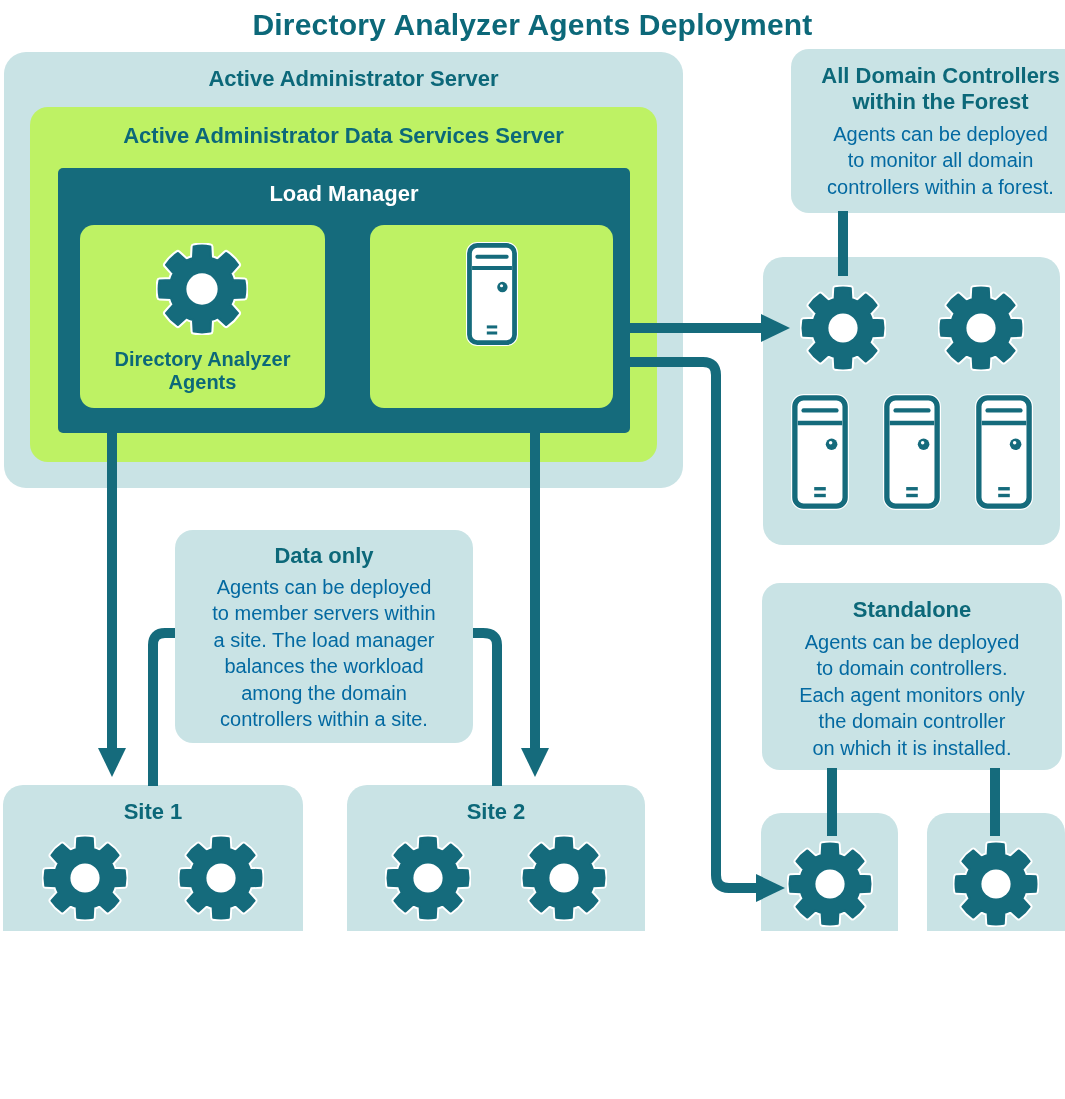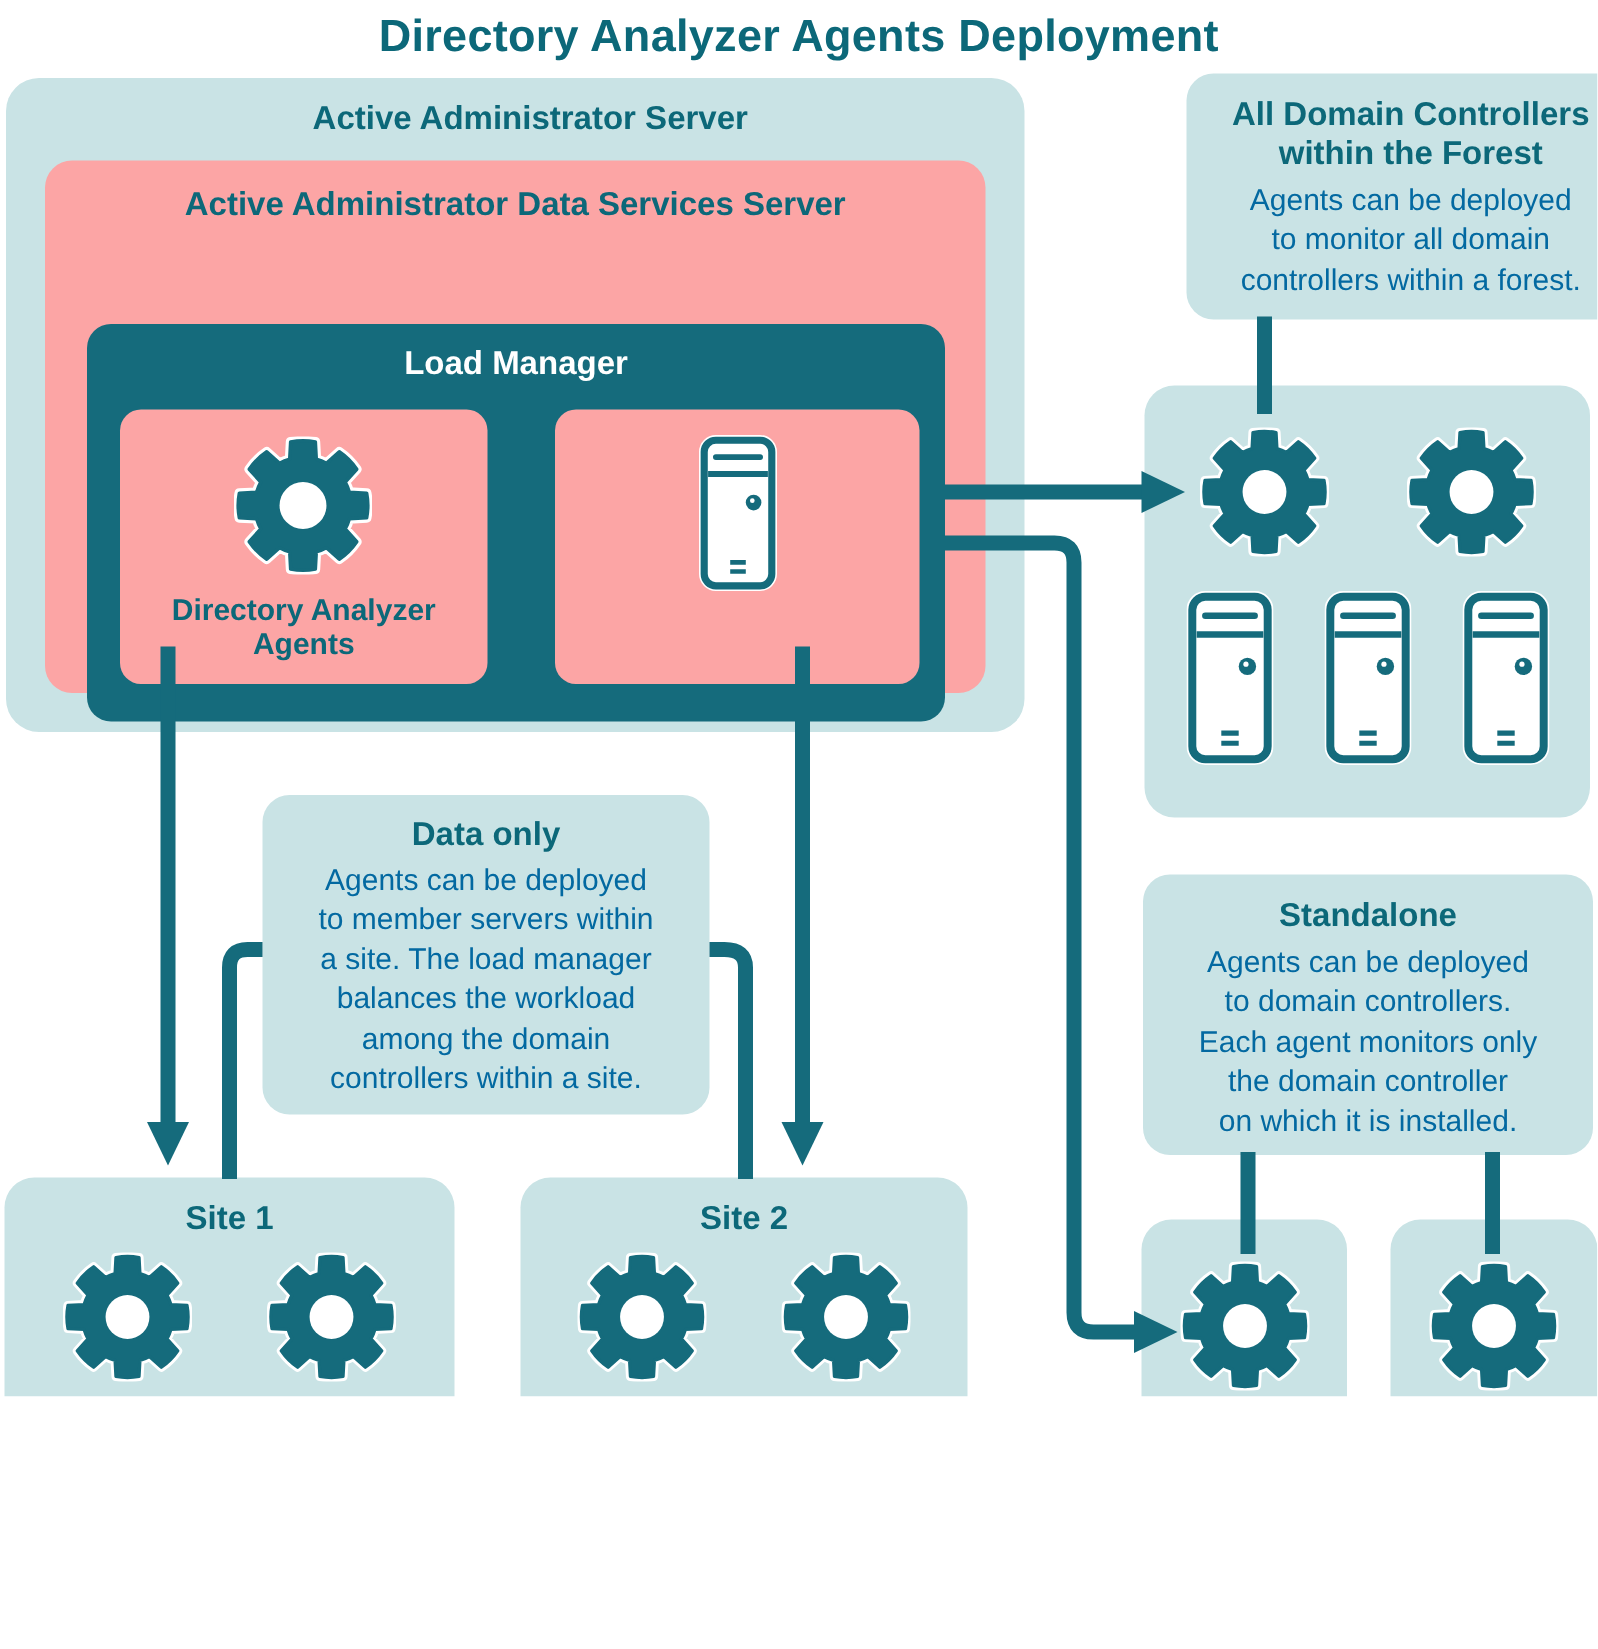--- a/index.html
+++ b/index.html
@@ -3,21 +3,21 @@
 <meta charset="utf-8">
 <style>
   html,body{margin:0;padding:0;background:#fff;}
   #canvas{
     position:relative;width:1065px;height:931px;overflow:hidden;background:#fff;
     font-family:"Liberation Sans",sans-serif;
   }
   .abs{position:absolute;}
   .box{position:absolute;border-radius:20px;}
   .panel{background:#c9e3e5;}
-  .whitebox{background:#fca5a5;}
+  .whitebox{background:#bef264;}
   .darkbox{background:#156b7c;}
   .h{font-weight:bold;color:#0c6879;text-align:center;white-space:pre-line;}
   .h-white{font-weight:bold;color:#ffffff;text-align:center;}
   .note-title{font-size:22px;line-height:1.2;}
   .note-body{font-size:20px;line-height:1.32;color:#0369a1;text-align:center;white-space:pre-line;}
   .title{left:0;right:0;top:8px;font-size:30px;letter-spacing:.2px;}
   .sec-h{left:0;right:0;font-size:22px;}
   .lm-label{font-size:20px;line-height:1.15;}
   .icon{position:absolute;}
   .icon svg{display:block;width:100%;height:100%;}
@@ -36,21 +36,21 @@
 <div id="canvas">
 
   <div class="abs h title">Directory Analyzer Agents Deployment</div>
 
   <div class="box panel z1" style="left:4px;top:52px;width:679px;height:436px;border-radius:22px;">
     <div class="abs h sec-h" style="top:14px;padding-left:20px;">Active Administrator Server</div>
 
     <div class="box whitebox" style="left:26px;top:55px;width:627px;height:355px;border-radius:18px;">
       <div class="abs h sec-h" style="top:16px;">Active Administrator Data Services Server</div>
 
-      <div class="box darkbox" style="left:28px;top:61px;width:572px;height:265px;border-radius:16px;margin-top:48px;">
+      <div class="box darkbox" style="left:28px;top:61px;width:572px;height:265px;border-radius:5px;">
         <div class="abs h-white sec-h" style="top:13px;">Load Manager</div>
 
         <div class="box whitebox" style="left:22px;top:57px;width:245px;height:183px;border-radius:14px;">
           <div class="icon gear-lg" style="left:76px;top:18px;">
               <svg viewBox="0 0 100 100">
                 <path d="M83.64 40.35 L96.14 41.03 A47 47 0 0 1 96.14 58.97 L83.64 59.65 A35 35 0 0 1 80.61 66.97 L80.61 66.97 L88.96 76.28 A47 47 0 0 1 76.28 88.96 L66.97 80.61 A35 35 0 0 1 59.65 83.64 L59.65 83.64 L58.97 96.14 A47 47 0 0 1 41.03 96.14 L40.35 83.64 A35 35 0 0 1 33.03 80.61 L33.03 80.61 L23.72 88.96 A47 47 0 0 1 11.04 76.28 L19.39 66.97 A35 35 0 0 1 16.36 59.65 L16.36 59.65 L3.86 58.97 A47 47 0 0 1 3.86 41.03 L16.36 40.35 A35 35 0 0 1 19.39 33.03 L19.39 33.03 L11.04 23.72 A47 47 0 0 1 23.72 11.04 L33.03 19.39 A35 35 0 0 1 40.35 16.36 L40.35 16.36 L41.03 3.86 A47 47 0 0 1 58.97 3.86 L59.65 16.36 A35 35 0 0 1 66.97 19.39 L66.97 19.39 L76.28 11.04 A47 47 0 0 1 88.96 23.72 L80.61 33.03 A35 35 0 0 1 83.64 40.35 Z" fill="#fff" stroke="#fff" stroke-width="7" stroke-linejoin="round"></path>
                 <path d="M83.64 40.35 L96.14 41.03 A47 47 0 0 1 96.14 58.97 L83.64 59.65 A35 35 0 0 1 80.61 66.97 L80.61 66.97 L88.96 76.28 A47 47 0 0 1 76.28 88.96 L66.97 80.61 A35 35 0 0 1 59.65 83.64 L59.65 83.64 L58.97 96.14 A47 47 0 0 1 41.03 96.14 L40.35 83.64 A35 35 0 0 1 33.03 80.61 L33.03 80.61 L23.72 88.96 A47 47 0 0 1 11.04 76.28 L19.39 66.97 A35 35 0 0 1 16.36 59.65 L16.36 59.65 L3.86 58.97 A47 47 0 0 1 3.86 41.03 L16.36 40.35 A35 35 0 0 1 19.39 33.03 L19.39 33.03 L11.04 23.72 A47 47 0 0 1 23.72 11.04 L33.03 19.39 A35 35 0 0 1 40.35 16.36 L40.35 16.36 L41.03 3.86 A47 47 0 0 1 58.97 3.86 L59.65 16.36 A35 35 0 0 1 66.97 19.39 L66.97 19.39 L76.28 11.04 A47 47 0 0 1 88.96 23.72 L80.61 33.03 A35 35 0 0 1 83.64 40.35 Z" fill="#156b7c" stroke="#156b7c" stroke-width="2.5" stroke-linejoin="round"></path>
                 <circle cx="50" cy="50" r="17" fill="#fff"></circle>
               </svg>
             </div>

